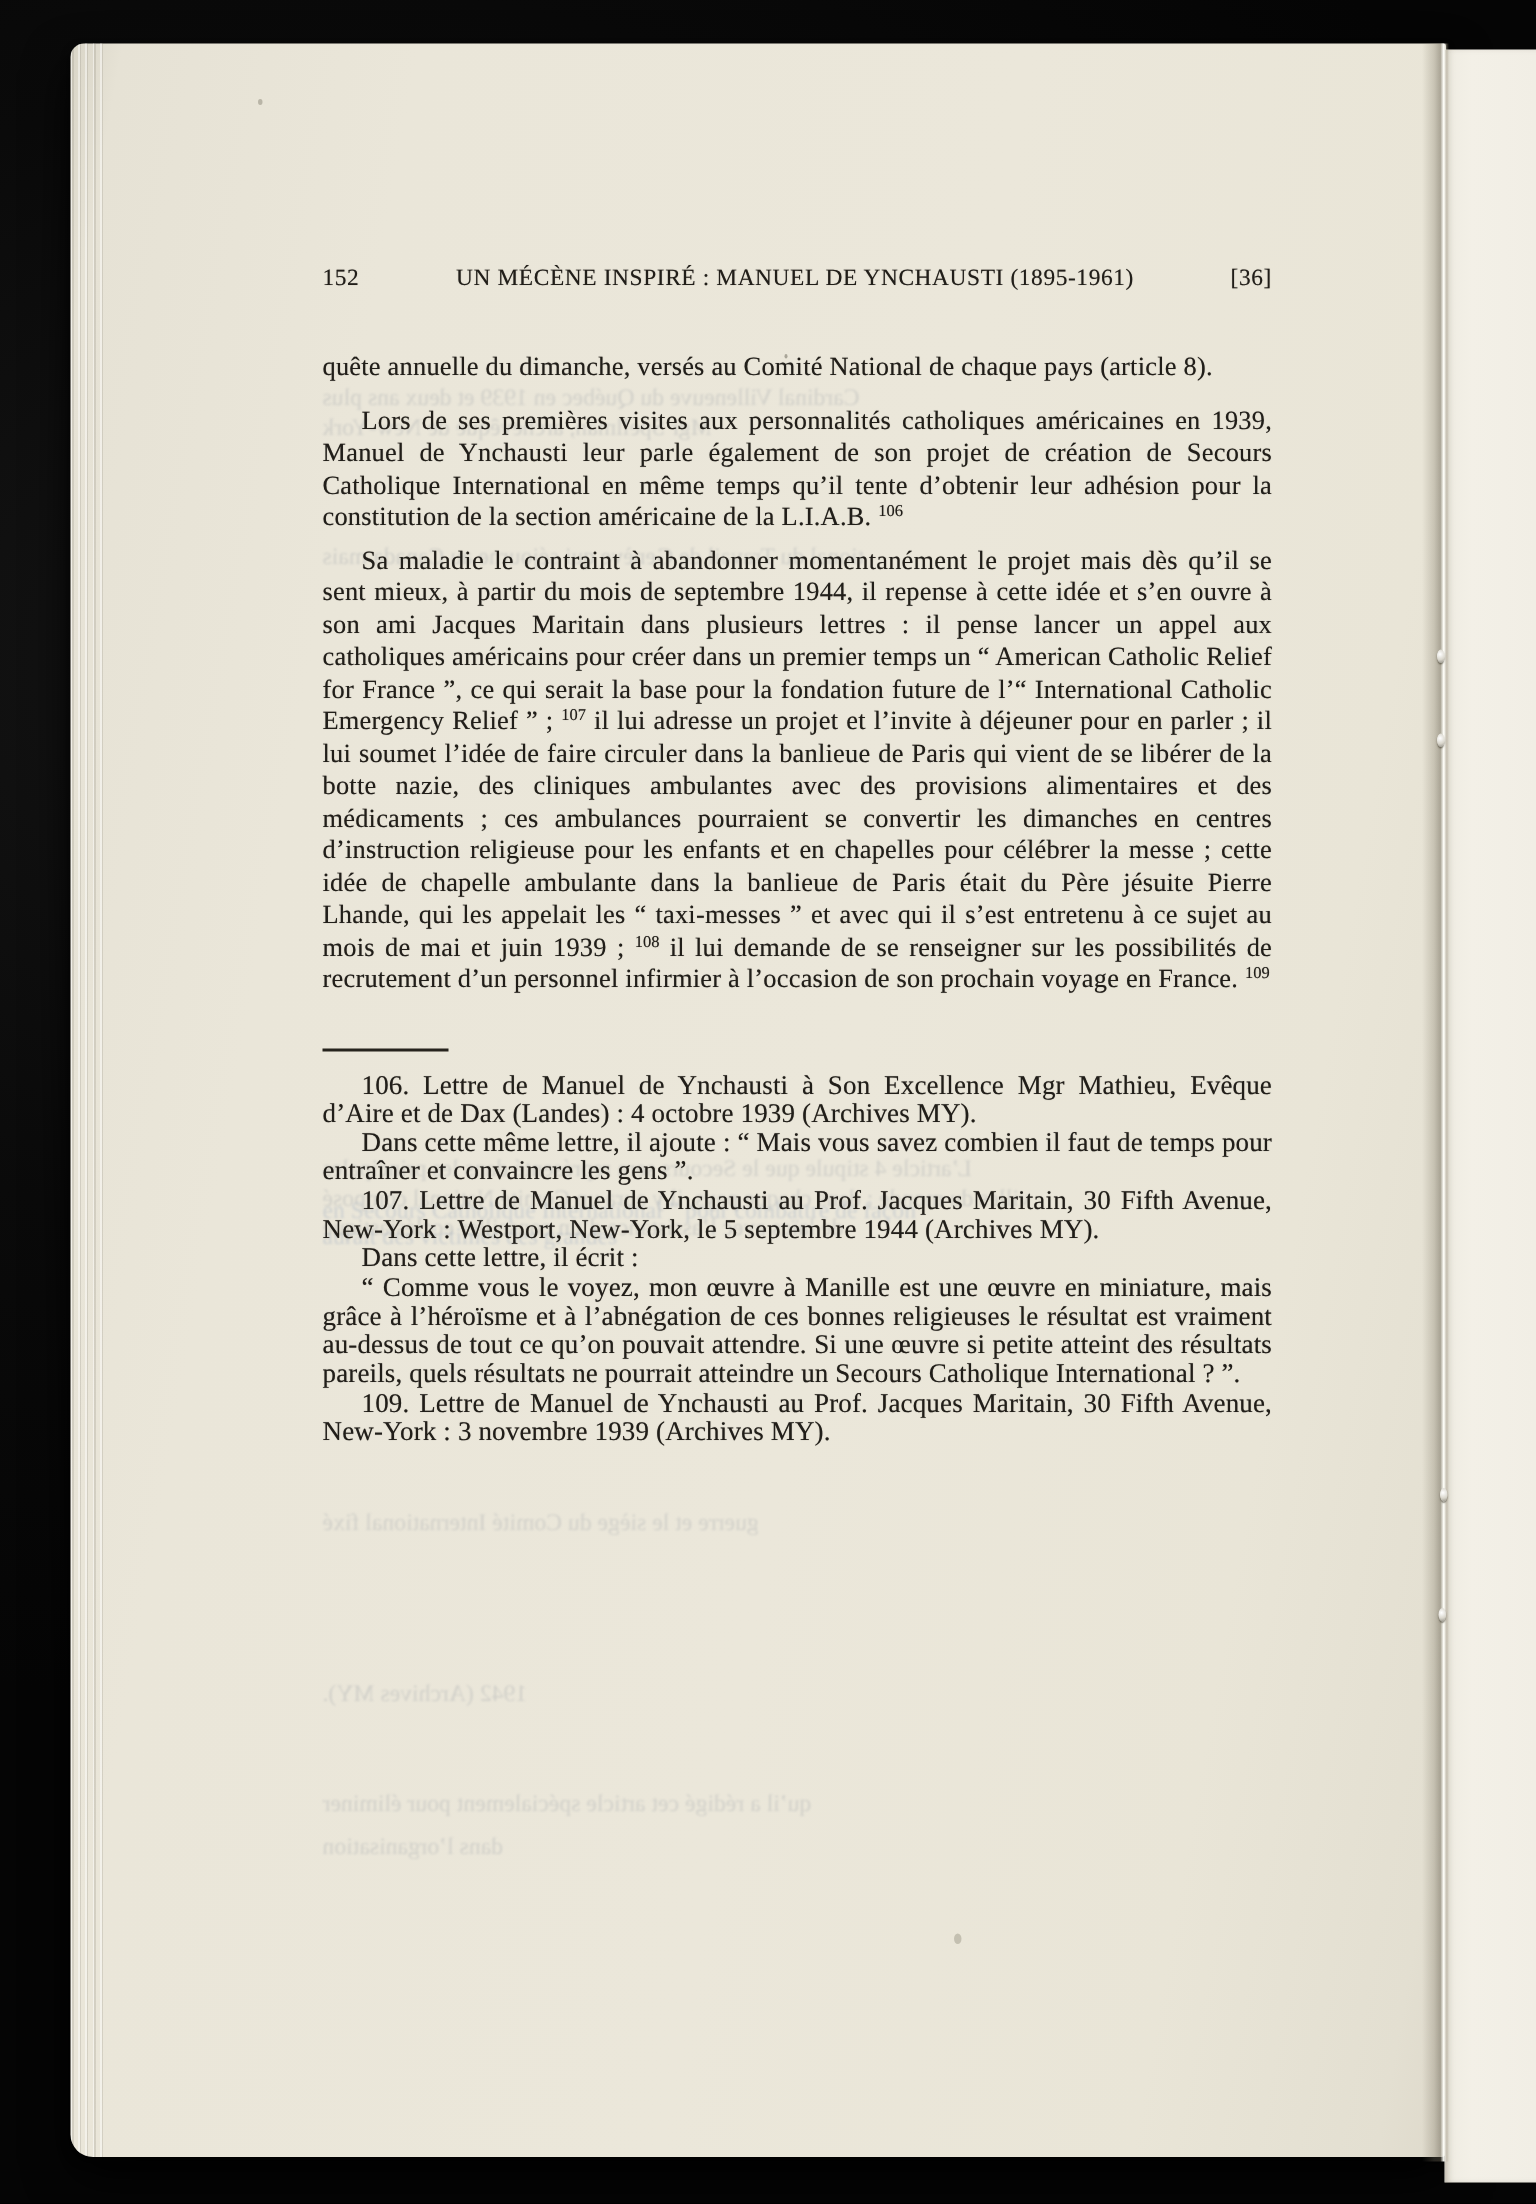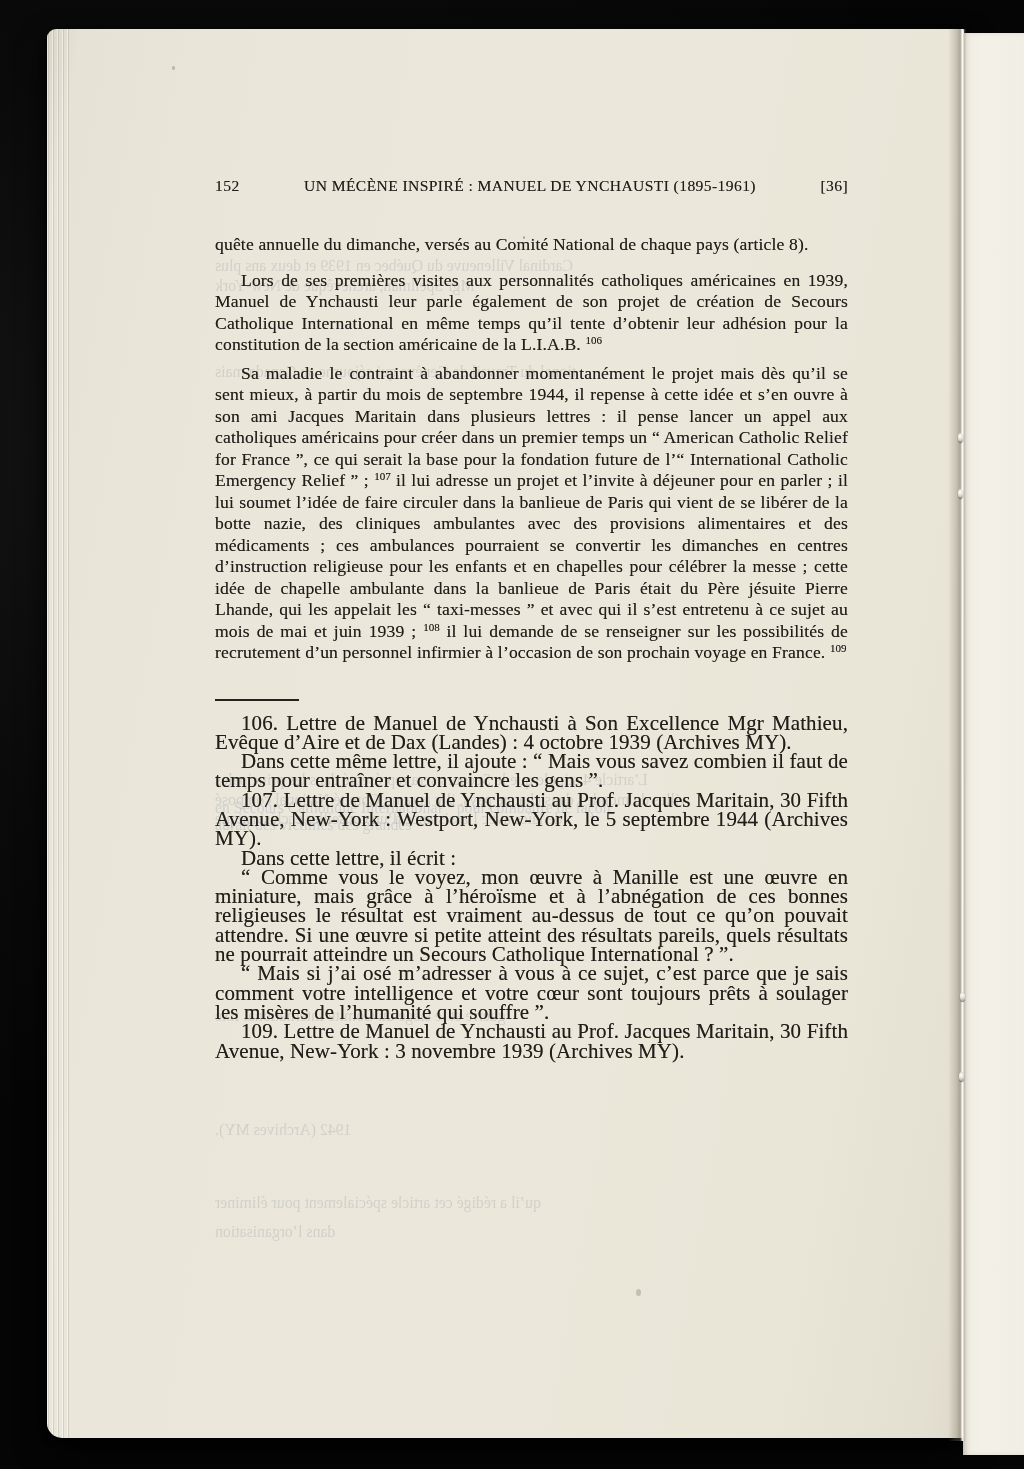--- a/index.html
+++ b/index.html
@@ -74,21 +74,21 @@
   .running-head .title{flex:1;text-align:center;}
   .par{margin:0;}
   .par1{margin-top:38px;}
   .par2{margin-top:14px;text-indent:26px;}
   .par3{margin-top:7px;text-indent:26px;}
   sup{font-size:11px;line-height:0;vertical-align:6px;letter-spacing:0;}
   .fn-sep{
     margin-top:35px;width:84px;height:0;
     border-top:2.2px solid #26231d;
   }
-  .footnotes{margin-top:13px;font-size:21px;line-height:19.3px;letter-spacing:0.1px;}
+  .footnotes{margin-top:13px;font-size:18px;line-height:19.3px;letter-spacing:0.1px;}
   .footnotes p{margin:0;text-indent:26px;}
   
   .ghost{
     position:absolute;left:215px;width:633px;
     font-size:15.8px;line-height:19px;
     color:#6e7889;
     opacity:0.20;
     filter:blur(0.6px);
     white-space:nowrap;overflow:hidden;
     pointer-events:none;
@@ -147,19 +147,18 @@
     <p class="par par3"><span>Sa maladie le contraint à abandonner momentanément le projet mais dès qu’il se sent mieux, à partir du mois de septembre 1944, il repense à cette idée et s’en ouvre à son ami Jacques Maritain dans plusieurs lettres : il pense lancer un appel aux catholiques américains pour créer dans un premier temps un “ American Catholic Relief for France ”, ce qui serait la base pour la fondation future de l’“ International Catholic Emergency Relief ” ; </span><sup>107</sup><span> il lui adresse un projet et l’invite à déjeuner pour en parler ; il lui soumet l’idée de faire circuler dans la banlieue de Paris qui vient de se libérer de la botte nazie, des cliniques ambulantes avec des provisions alimentaires et des médicaments ; ces ambulances pourraient se convertir les dimanches en centres d’instruction religieuse pour les enfants et en chapelles pour célébrer la messe ; cette idée de chapelle ambulante dans la banlieue de Paris était du Père jésuite Pierre Lhande, qui les appelait les “ taxi-messes ” et avec qui il s’est entretenu à ce sujet au mois de mai et juin 1939 ; </span><sup>108</sup><span> il lui demande de se renseigner sur les possibilités de recrutement d’un personnel infirmier à l’occasion de son prochain voyage en France. </span><sup>109</sup></p>
 
     <div class="fn-sep"></div>
 
     <div class="footnotes">
       <p>106.  Lettre de Manuel de Ynchausti à Son Excellence Mgr Mathieu, Evêque d’Aire et de Dax (Landes) : 4 octobre 1939 (Archives MY).</p>
       <p>Dans cette même lettre, il ajoute  : “ Mais vous savez combien il faut de temps pour entraîner et convaincre les gens ”.</p>
       <p>107. Lettre de Manuel de Ynchausti au Prof. Jacques Maritain, 30 Fifth Avenue, New-York : Westport, New-York, le 5 septembre 1944 (Archives MY).</p>
       <p>Dans cette lettre, il écrit :</p>
       <p>“ Comme vous le voyez, mon œuvre à Manille est une œuvre en miniature, mais grâce à l’héroïsme et à l’abnégation de ces bonnes religieuses le résultat est vraiment au-dessus de tout ce qu’on pouvait attendre. Si une œuvre si petite atteint des résultats pareils, quels résultats ne pourrait atteindre un Secours Catholique International ? ”.</p>
-      <p>“ Mais si j’ai osé m’adresser à vous à ce sujet, c’est parce que je sais comment votre intelligence et votre cœur sont toujours prêts à soulager les misères de l’humanité qui souffre ”.</p>
       <p>109. Lettre de Manuel de Ynchausti au Prof. Jacques Maritain, 30 Fifth Avenue, New-York : 3 novembre 1939 (Archives MY).</p>
     </div>
 
   </div>
 
 </div>
 
 </body></html>

